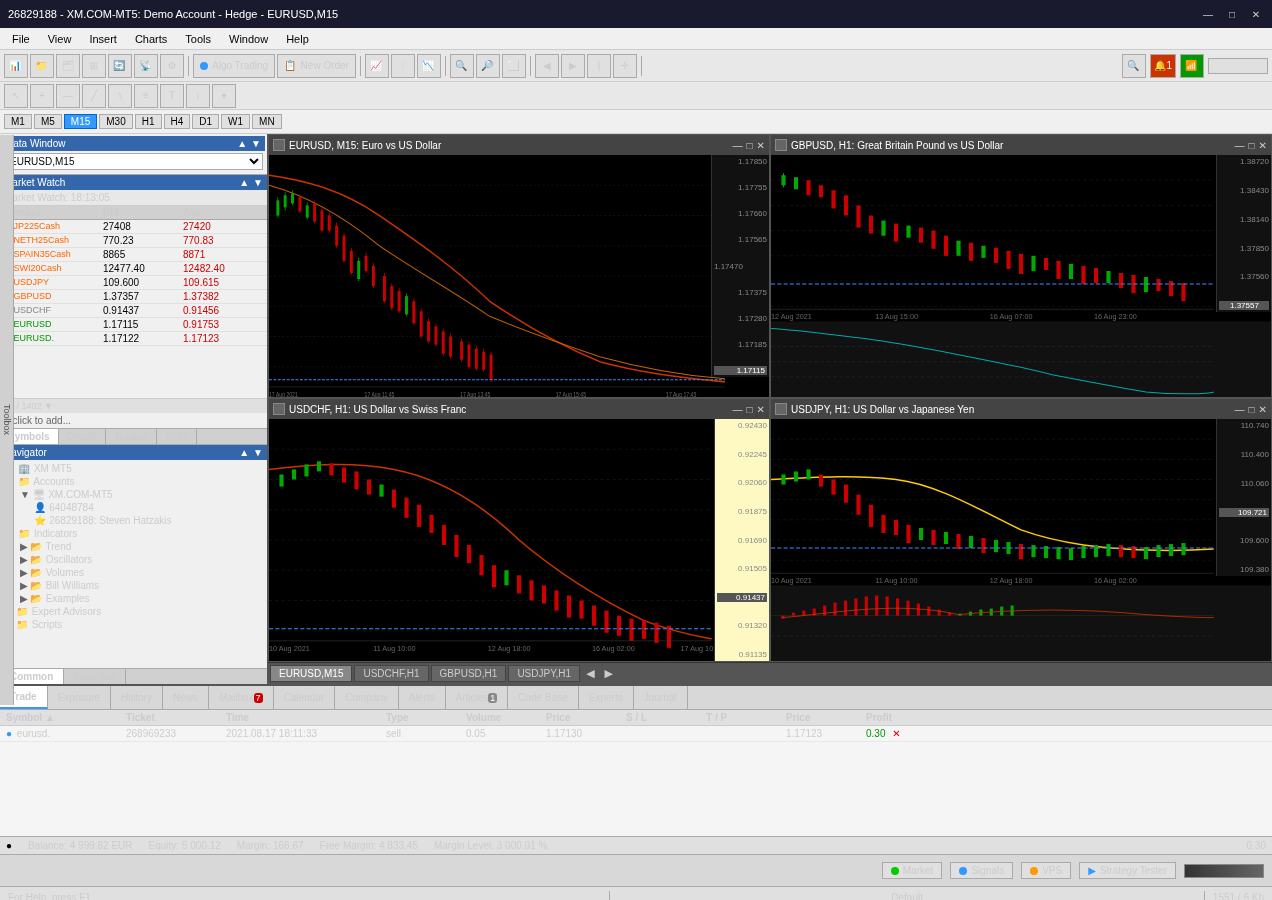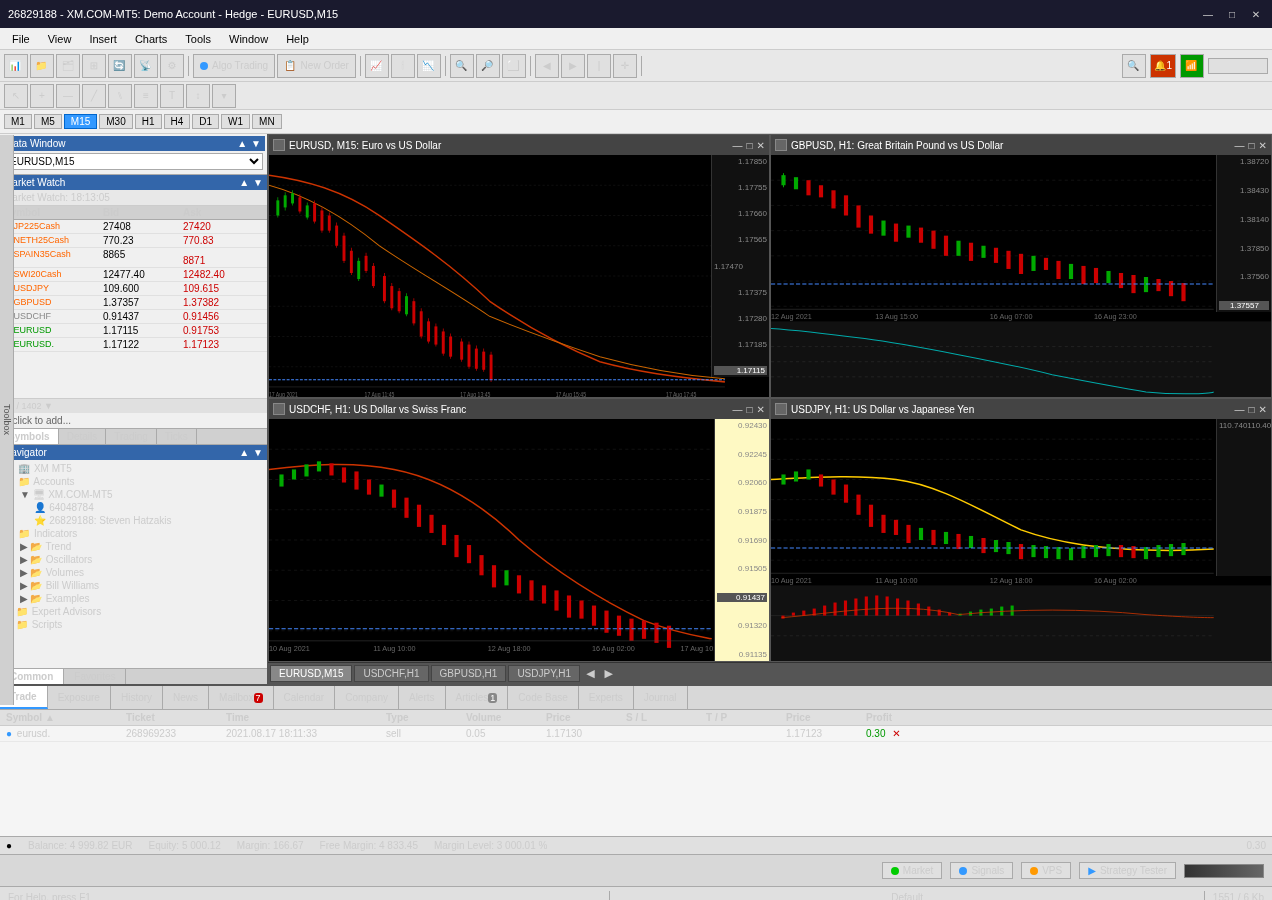--- a/index.html
+++ b/index.html
@@ -243,21 +243,21 @@
     <span class="ask" style="color:#cc0000;">27420</span>
   </div>
           <div class="mw-row">
     <span style="color:#ff6600;font-size:9px;">◆ NETH25Cash</span>
     <span class="bid">770.23</span>
     <span class="ask" style="color:#cc0000;">770.83</span>
   </div>
           <div class="mw-row">
     <span style="color:#ff6600;font-size:9px;">◆ SPAIN35Cash</span>
     <span class="bid">8865</span>
-    <span class="ask" style="color:#cc0000;margin-top:6px;">8871</span>
+    <span class="ask" style="color:#cc0000;">8871</span>
   </div>
           <div class="mw-row">
     <span style="color:#ff6600;font-size:9px;">◆ SWI20Cash</span>
     <span class="bid">12477.40</span>
     <span class="ask" style="color:#cc0000;">12482.40</span>
   </div>
           <div class="mw-row">
     <span style="color:#ff6600;font-size:9px;">◆ USDJPY</span>
     <span class="bid">109.600</span>
     <span class="ask" style="color:#cc0000;">109.615</span>
@@ -705,21 +705,21 @@
             <rect x="180" y="193" width="3" height="2" fill="#00aa00"></rect>
             <rect x="190" y="191" width="3" height="4" fill="#00aa00"></rect>
             <rect x="200" y="189" width="3" height="6" fill="#00aa00"></rect>
             <rect x="210" y="188" width="3" height="7" fill="#00aa00"></rect>
             <rect x="220" y="186" width="3" height="9" fill="#00aa00"></rect>
             <rect x="230" y="185" width="3" height="10" fill="#00aa00"></rect>
 
             <path d="M10,197 C60,193 120,180 180,194 C240,188 300,188 360,194 C390,196 410,197 425,197" stroke="#cc3300" stroke-width="0.8" fill="none"></path>
           </svg>
           
-          <div style="position:absolute;right:0;top:0;height:65%;width:55px;background:#111;border-left:1px solid #333;display:flex;justify-content:space-between;padding:2px;">
+          <div style="position:absolute;right:0;top:0;height:65%;width:55px;background:#111;border-left:1px solid #333;display:flex;flex-direction:column;justify-content:space-between;padding:2px;">
             <span style="font-size:8px;color:#888;text-align:right;">110.740</span>
             <span style="font-size:8px;color:#888;text-align:right;">110.400</span>
             <span style="font-size:8px;color:#888;text-align:right;">110.060</span>
             <span style="font-size:8px;color:#fff;background:#555;text-align:right;padding:0 2px;">109.721</span>
             <span style="font-size:8px;color:#888;text-align:right;">109.600</span>
             <span style="font-size:8px;color:#888;text-align:right;">109.380</span>
           </div>
         </div>
       </div>
 

